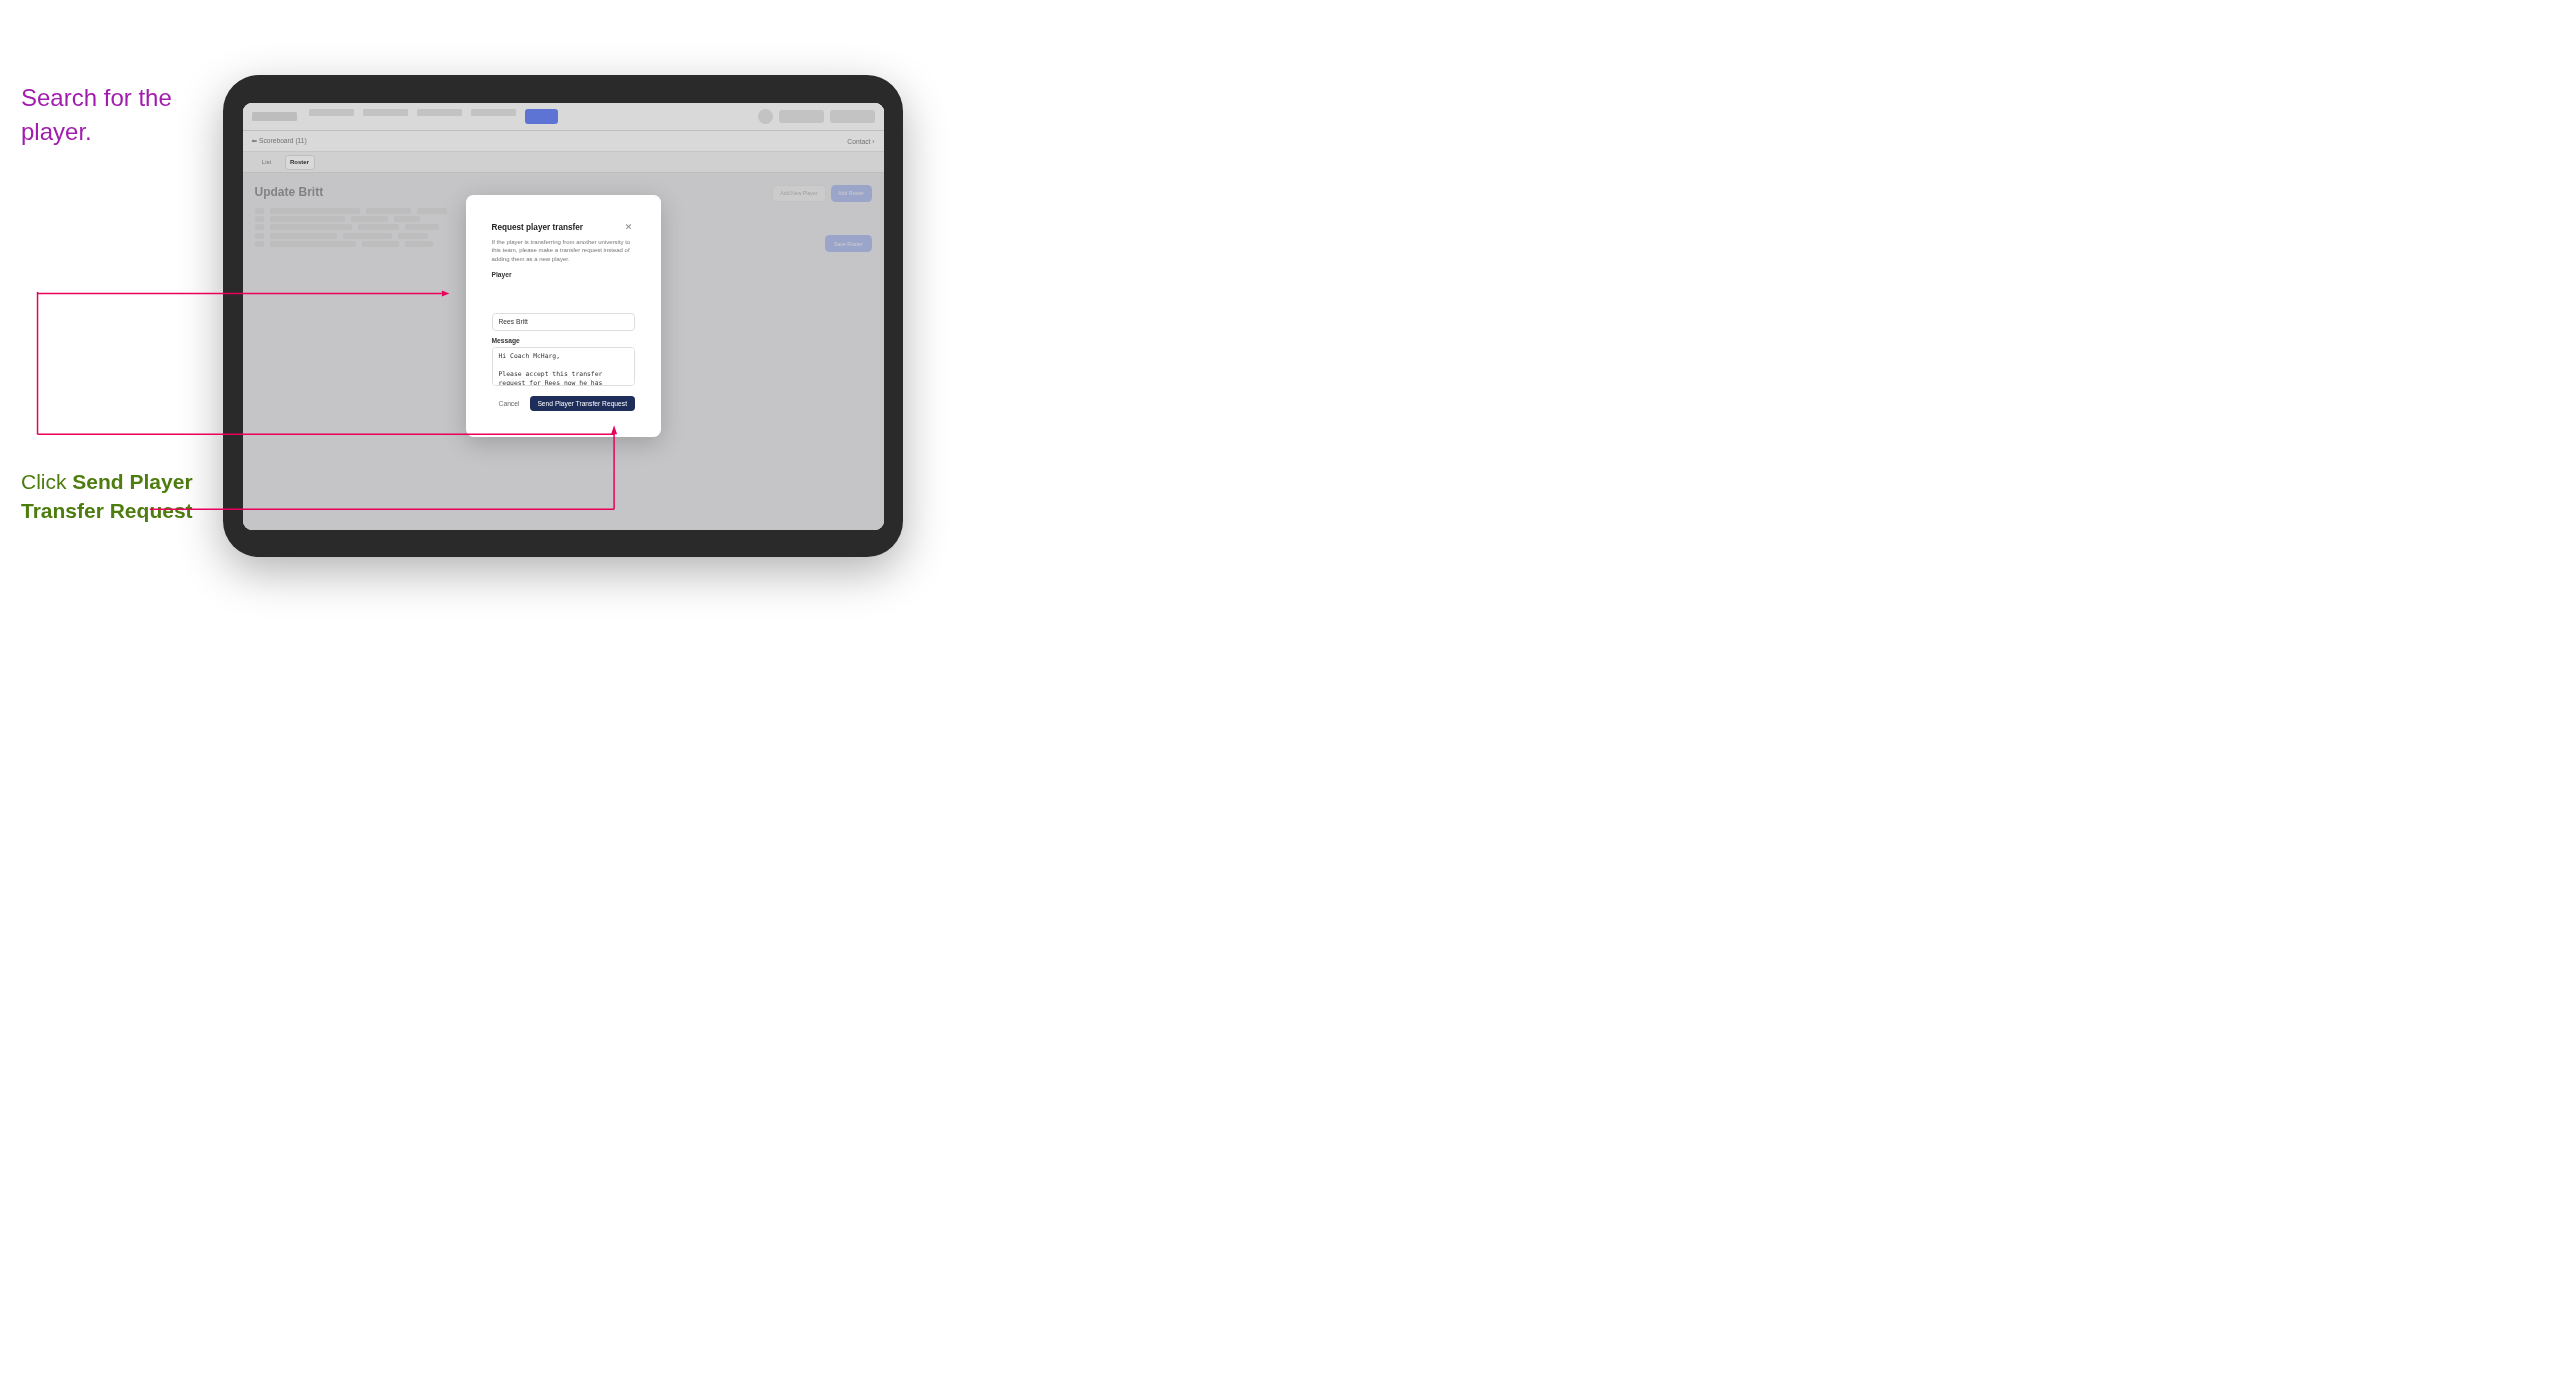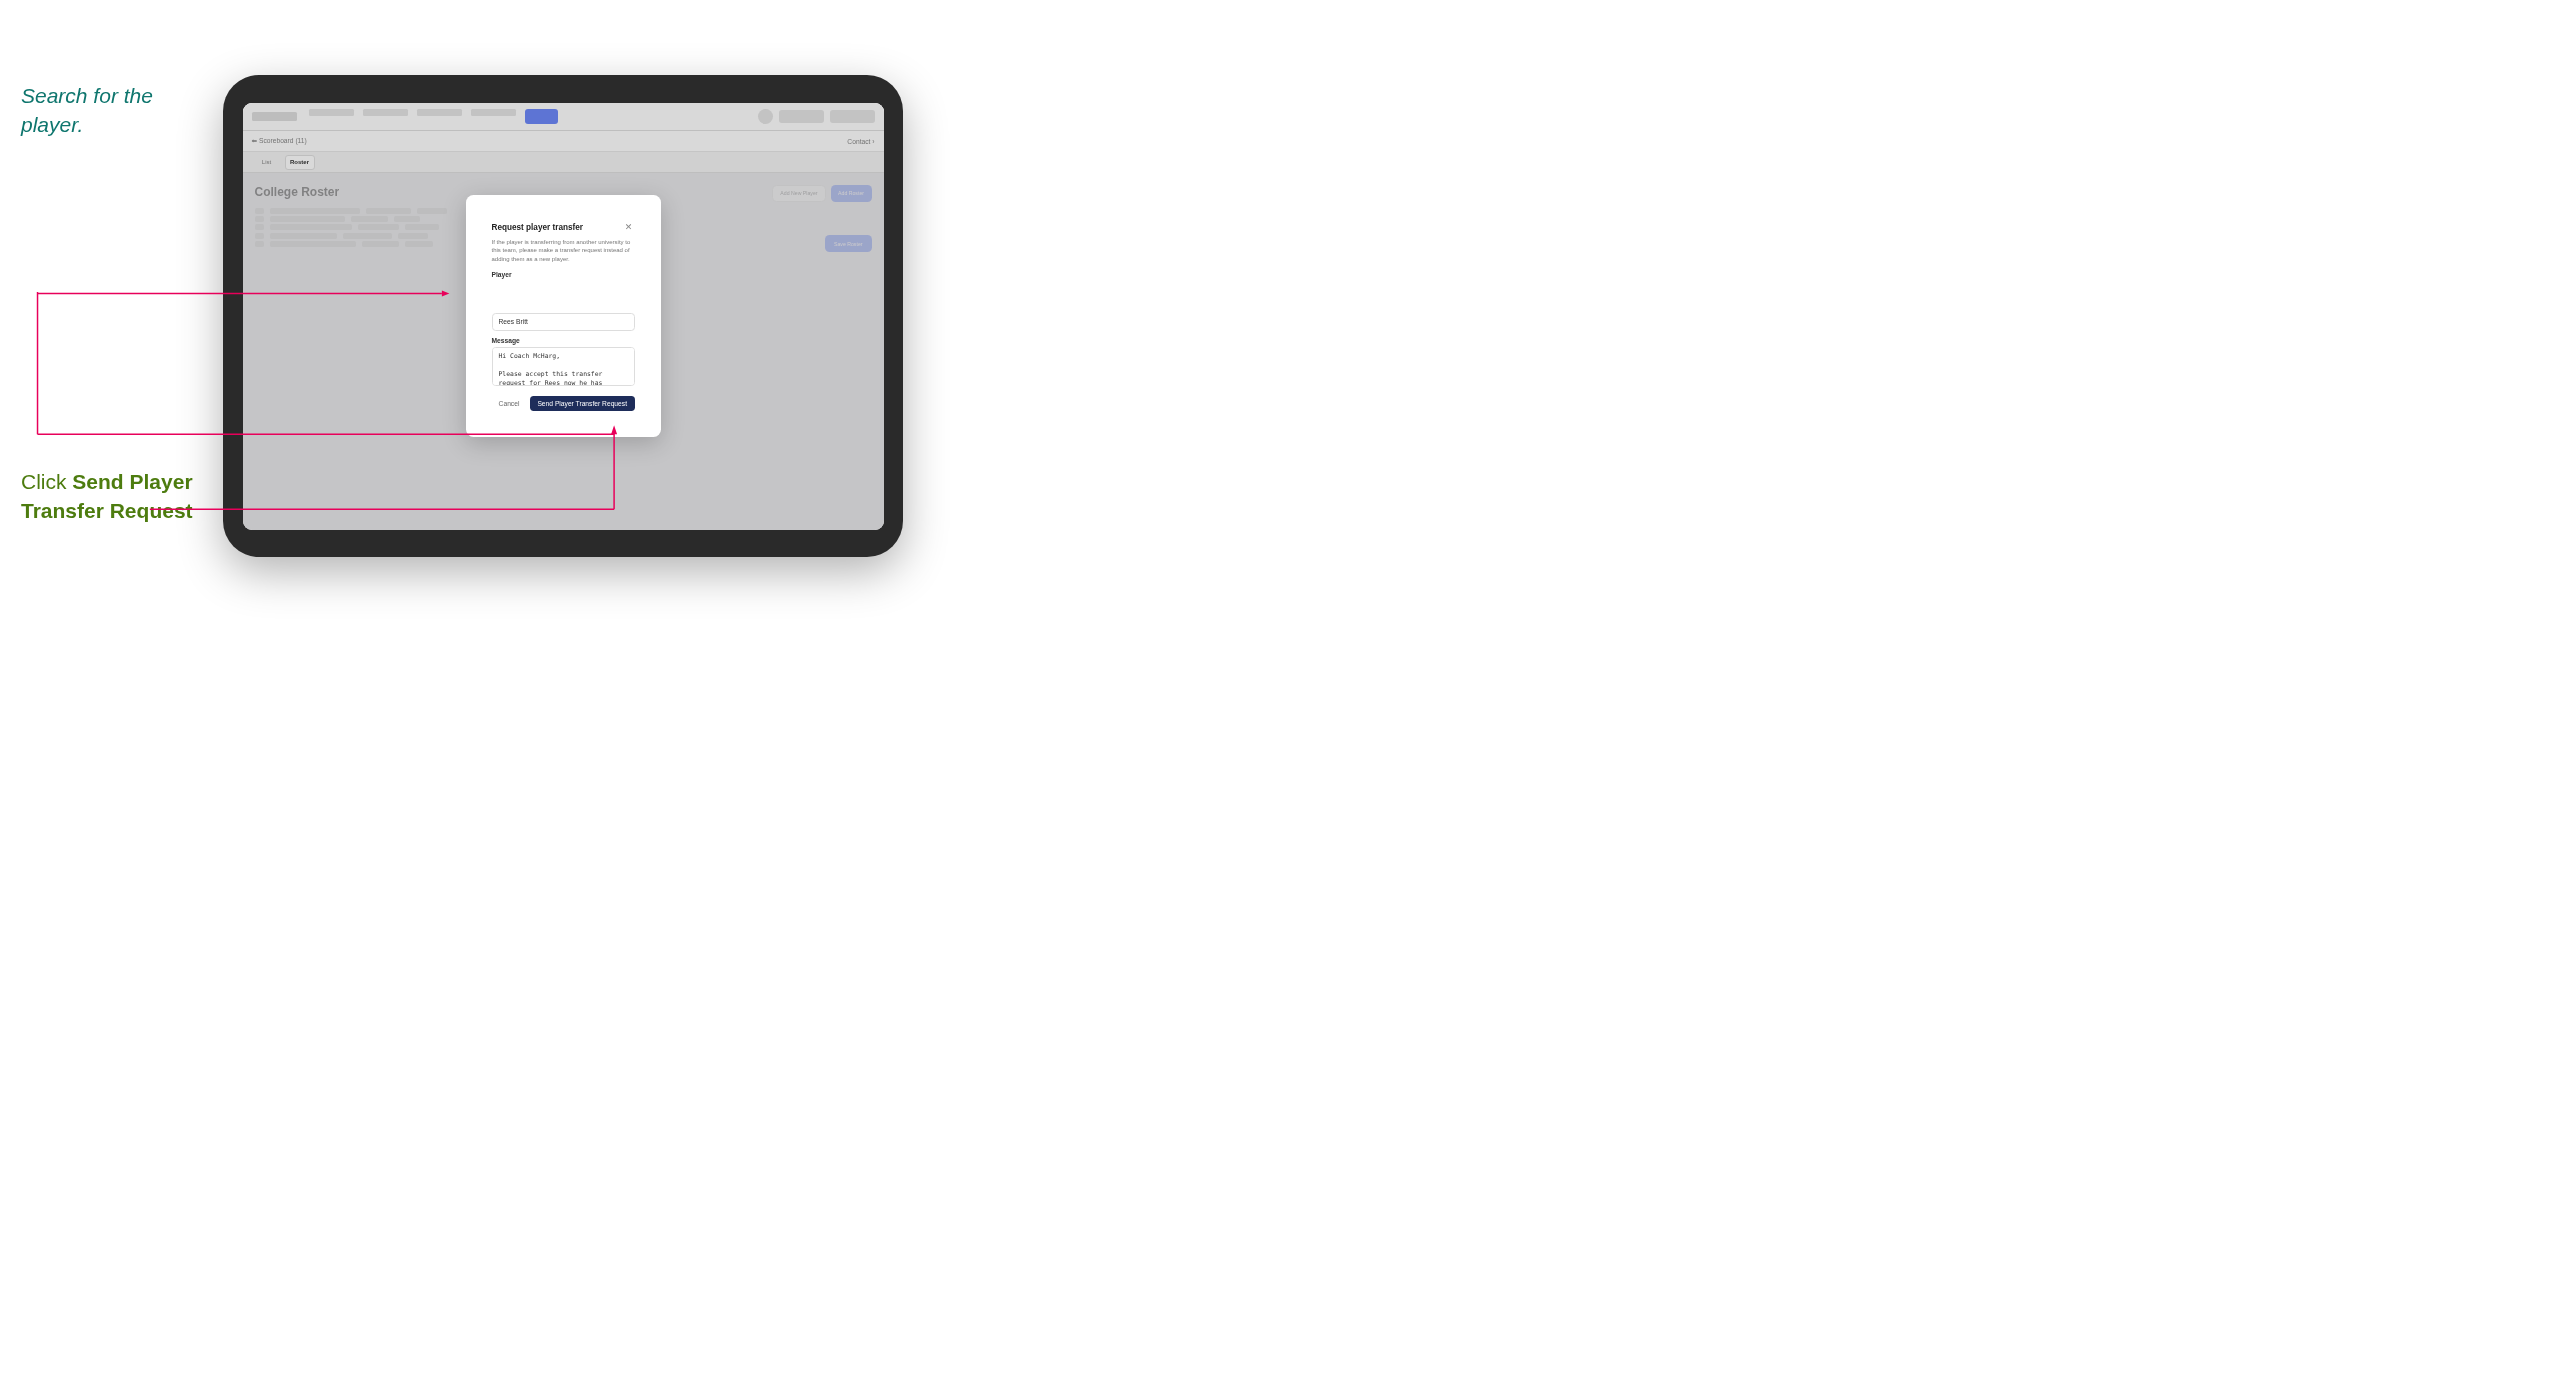--- a/index.html
+++ b/index.html
@@ -18,24 +18,23 @@
       left: 0;
       top: 0;
       width: 217px;
       height: 100%;
     }
 
     .annotation-search {
       position: absolute;
       top: 81px;
       left: 21px;
-      font-size: 21px;
-      color: #0f766e;
+      font-size: 24px;
+      color: #a21caf;
       line-height: 1.4;
-      font-style: italic;
     }
 
     .annotation-message {
       position: absolute;
       top: 124px;
       left: 21px;
       font-size: 21px;
       color: #111;
       line-height: 1.4;
       width: 195px;
@@ -445,21 +444,21 @@
         <span class="breadcrumb-text">⬅ Scoreboard (11)</span>
         <span class="breadcrumb-text" style="margin-left:auto;">Contact ›</span>
       </div>
 
       <div class="tab-bar">
         <div class="tab-inactive">List</div>
         <div class="tab-active">Roster</div>
       </div>
 
       <div class="content-area">
-        <div class="page-title">College Roster</div>
+        <div class="page-title">Update Britt</div>
 
         <div class="table-area">
           <div class="table-row">
             <div style="width:9px;height:6px;background:#ccc;border-radius:1.5px;"></div>
             <div class="table-cell" style="width:90px;"></div>
             <div class="table-cell" style="width:45px;"></div>
             <div class="table-cell" style="width:30px;"></div>
           </div>
           <div class="table-row">
             <div style="width:9px;height:6px;background:#ccc;border-radius:1.5px;"></div>

